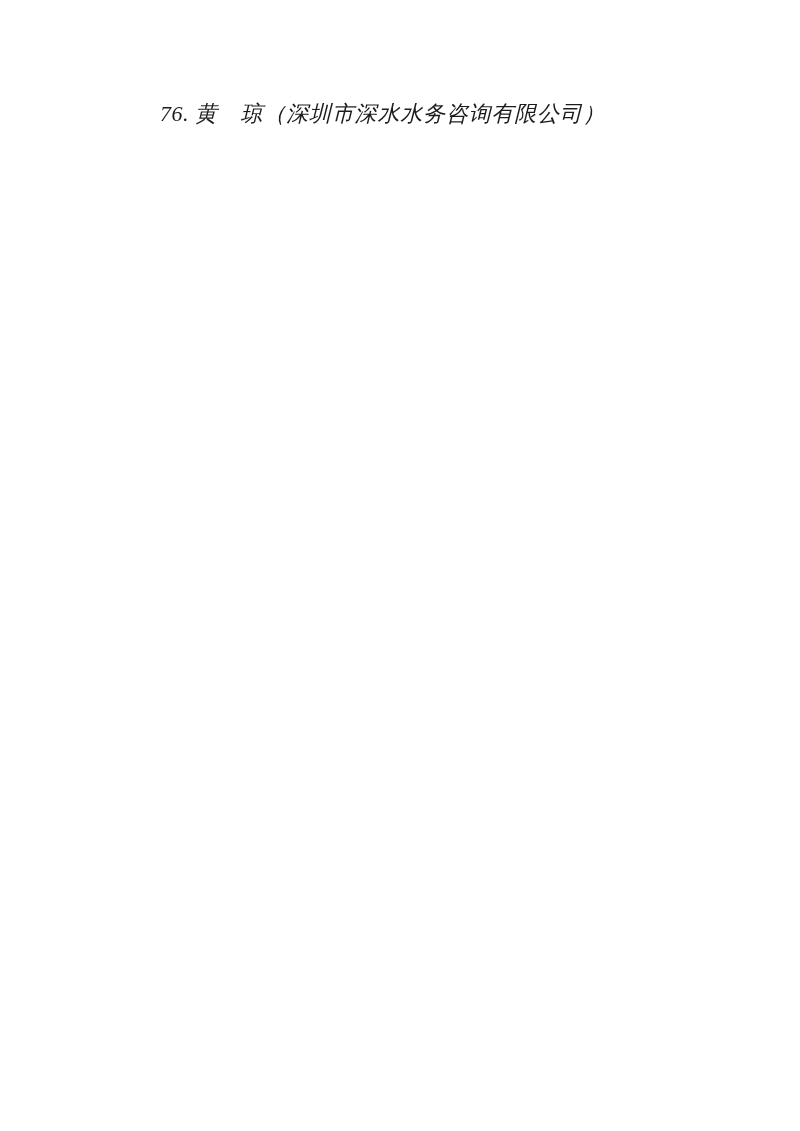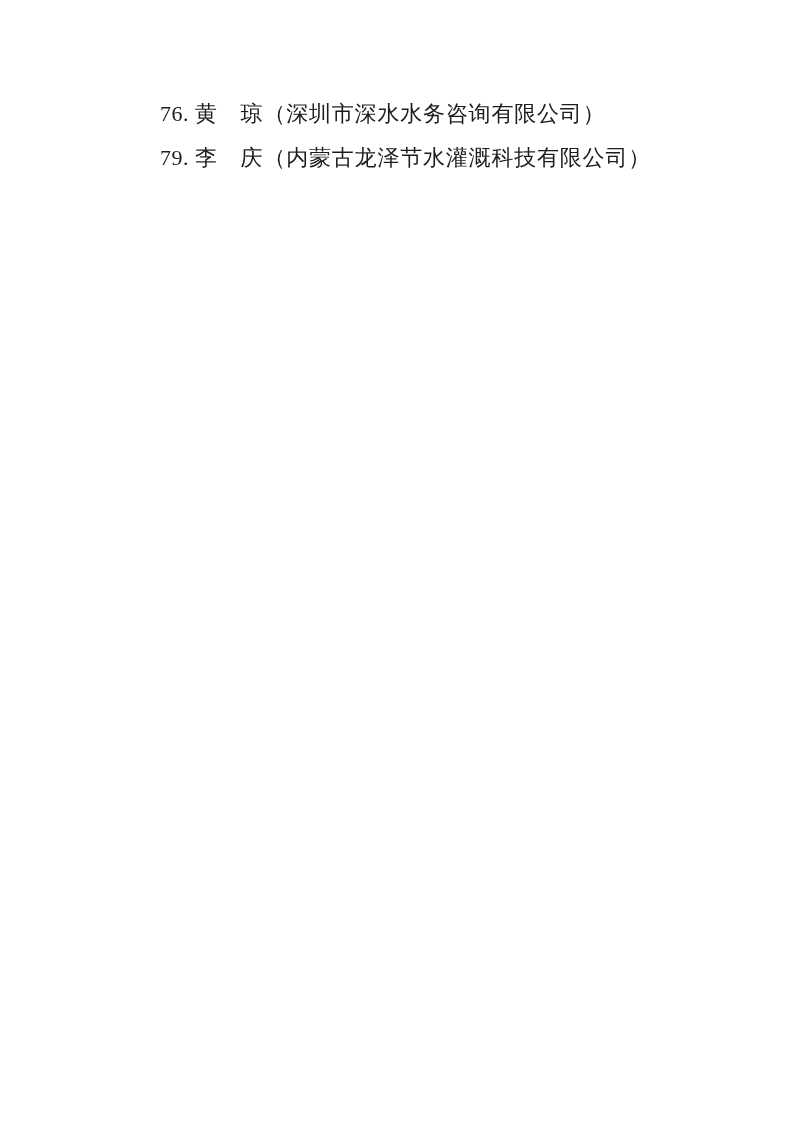--- a/index.html
+++ b/index.html
@@ -21,20 +21,21 @@
     top: 92px;
     left: 160px;
     right: 60px;
   }
   .list-row {
     font-size: 22px;
     line-height: 43.7px;
     letter-spacing: 0.8px;
     white-space: nowrap;
     color: #1c1c1c;
+    font-style: italic;
   }
   .item-number {
     display: inline-block;
     margin-right: 6px;
     letter-spacing: 0.5px;
   }
   .item-name {
     display: inline;
   }
   .paren, .company {
@@ -46,19 +47,16 @@
 
 <div class="page">
   <div class="content">
 
     <div class="list-row">
       <span class="item-number">76.</span><span class="item-name">黄　琼</span><span class="paren">（</span><span class="company">深圳市深水水务咨询有限公司</span><span class="paren">）</span>
     </div>
 
 
 
-    <div class="list-row">
-      <span class="item-number">79.</span><span class="item-name">李　庆</span><span class="paren">（</span><span class="company">内蒙古龙泽节水灌溉科技有限公司</span><span class="paren">）</span>
-    </div>
 
 
   </div>
 </div>
 
 </body></html>

